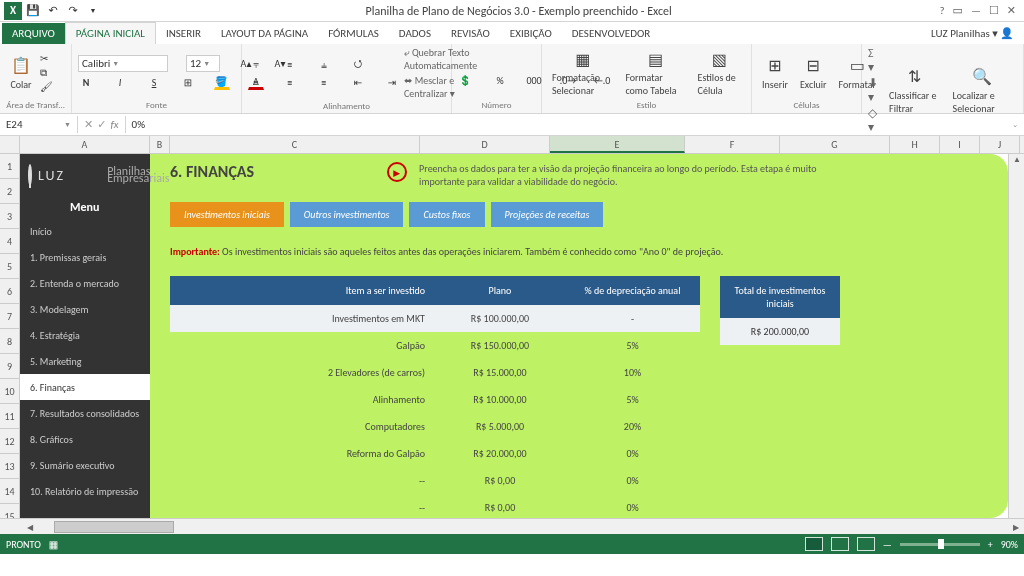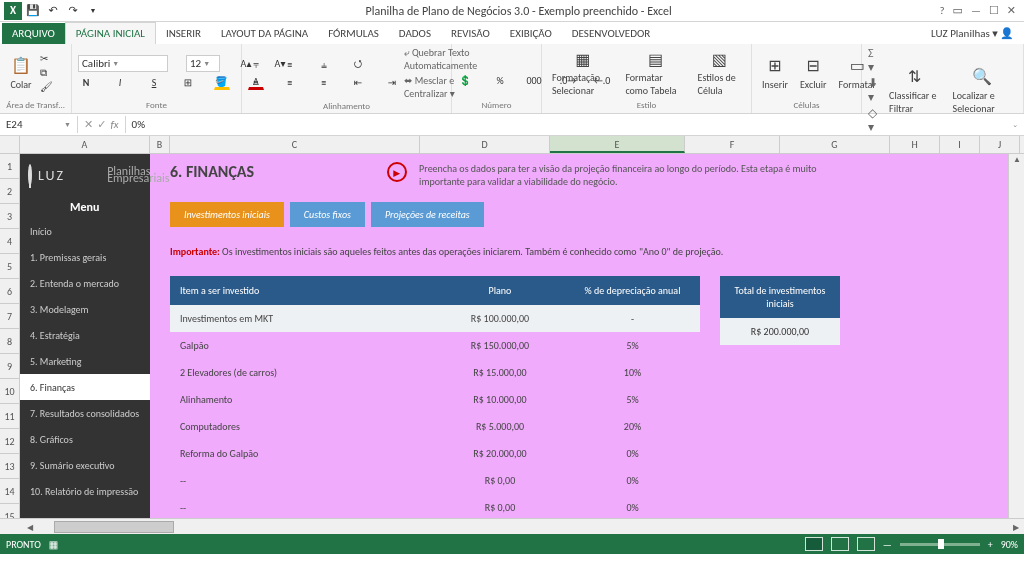--- a/index.html
+++ b/index.html
@@ -34,21 +34,21 @@
 .fx-icons{display:flex;gap:4px;padding:0 6px;color:#999;align-items:center;}
 .fx-lbl{font-style:italic;color:#888;font-size:11px;}
 .fx-input{flex:1;padding:2px 6px;font-size:11px;border-left:1px solid #d4d4d4;}
 .grid{position:relative;height:398px;display:flex;flex-direction:column;}
 .colhdrs{height:18px;display:flex;background:#f0f0f0;border-bottom:1px solid #ccc;}
 .ch{border-right:1px solid #ccc;text-align:center;font-size:10px;color:#555;line-height:18px;}
 .ch.sel{background:#d3e2cf;border-bottom:2px solid #217346;}
 .body{flex:1;display:flex;overflow:hidden;}
 .rowhdrs{width:20px;background:#f0f0f0;border-right:1px solid #ccc;}
 .rh{height:25px;border-bottom:1px solid #ccc;text-align:center;font-size:10px;color:#555;line-height:25px;}
-.canvas{flex:1;position:relative;background:#f0abfc;}
+.canvas{flex:1;position:relative;background:#bef264;border-radius:18px;}
 .sidebar{position:absolute;left:0;top:0;width:130px;height:100%;background:#333;color:#ddd;}
 .logo{padding:10px 8px;display:flex;align-items:center;gap:6px;}
 .logo-ico{width:22px;height:22px;border:2px solid #ddd;border-radius:50%;position:relative;}
 .logo-ico::after{content:"";position:absolute;bottom:-4px;left:50%;width:2px;height:5px;background:#ddd;transform:translateX(-50%);}
 .logo-txt{font-size:14px;letter-spacing:2px;}
 .logo-sub{font-size:12px;line-height:7px;color:#aaa;padding-left:36px;}
 .menu-title{padding:4px 10px;font-weight:bold;font-size:12px;color:#fff;margin-left:40px;}
 .menu-item{padding:6px 10px;font-size:10px;color:#ccc;border-top:1px solid transparent;}
 .menu-item.active{background:#fff;color:#333;}
 .content{position:absolute;left:150px;top:0;right:0;padding:8px 0 0 0;}
@@ -61,21 +61,21 @@
 .ctab.b{background:#5b9bd5;}
 .note{margin-top:18px;font-size:10px;color:#444;}
 .note b{color:#c00;}
 .tbl{margin-top:18px;display:flex;gap:20px;align-items:flex-start;}
 .tbl-main{width:530px;}
 .thdr{display:flex;background:#2a5a8a;color:#fff;font-size:10px;}
 .thdr div{padding:8px 10px;}
 .trow{display:flex;font-size:10px;color:#444;}
 .trow div{padding:7px 10px;}
 .trow.alt{background:#eef1f4;}
-.c1{width:265px;}
+.c1{width:265px;text-align:right;}
 .c2{width:130px;text-align:center;}
 .c3{width:135px;text-align:center;}
 .total-box{width:120px;}
 .total-hdr{background:#2a5a8a;color:#fff;padding:8px 4px;text-align:center;font-size:10px;}
 .total-val{background:#eef1f4;padding:7px 4px;text-align:center;font-size:10px;}
 .scrollbar-h{height:16px;background:#f0f0f0;border-top:1px solid #ccc;display:flex;align-items:center;}
 .sb-track{flex:1;position:relative;height:12px;margin:0 16px;}
 .sb-thumb{position:absolute;height:12px;background:#cdcdcd;border:1px solid #aaa;}
 .sb-arr{width:16px;text-align:center;font-size:8px;color:#666;}
 .status{height:20px;background:#217346;color:#fff;display:flex;align-items:center;font-size:10px;padding:0 6px;}
@@ -341,20 +341,21 @@
         <div class="menu-item" style="margin-top:8px;">Dúvidas Frequentes</div>
       </div>
 
       <div class="content">
         <span class="sect-title">6. FINANÇAS</span>
         <span class="play">▶</span>
         <span class="instr">Preencha os dados para ter a visão da projeção financeira ao longo do período. Esta etapa é muito importante para validar a viabilidade do negócio.</span>
 
         <div class="tabbar" id="ctabs">
             <div class="ctab o">Investimentos iniciais</div>
+            <div class="ctab b">Outros investimentos</div>
             <div class="ctab b">Custos fixos</div>
             <div class="ctab b">Projeções de receitas</div>
           </div>
 
         <div class="note">
           <b>Importante:</b><span> Os investimentos iniciais são aqueles feitos antes das operações iniciarem. Também é conhecido como "Ano 0" de projeção.</span>
         </div>
 
         <div class="tbl">
           <div class="tbl-main">

